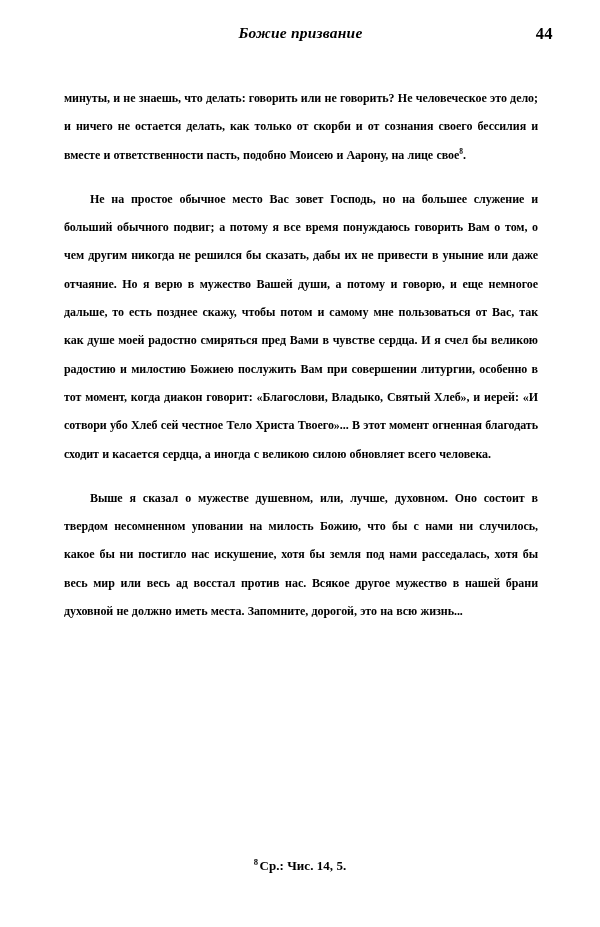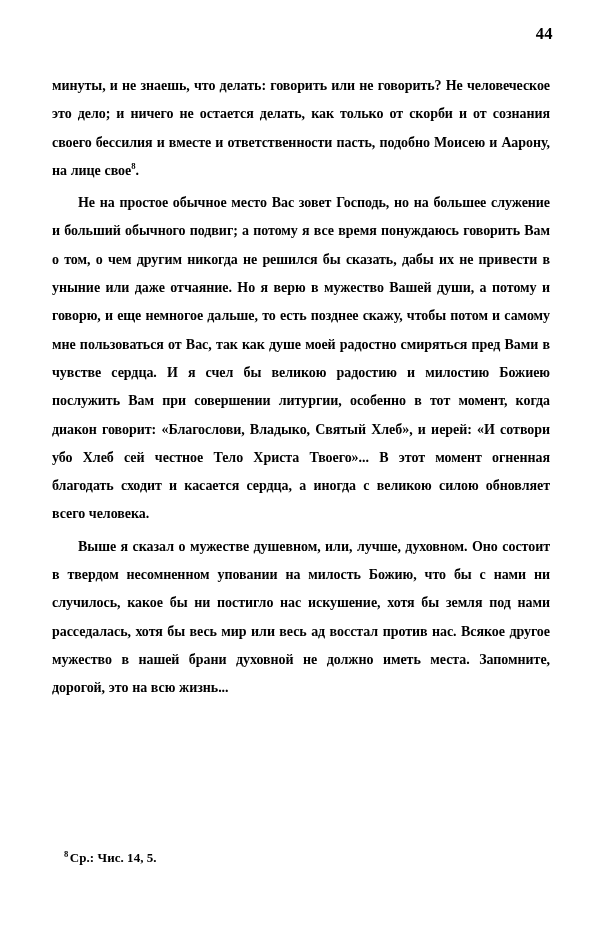--- a/index.html
+++ b/index.html
@@ -52,22 +52,22 @@
 
   
   .text-block {
     position: absolute;
     top: 68px;
     left: 48px;
     width: 506px;
   }
 
   .para {
-    margin: 4px;
-    font-size: 14px;
+    margin: 16px;
+    font-size: 12px;
     line-height: 28.3px;
     text-align: justify;
     text-justify: inter-word;
     text-indent: 26px;
     font-weight: 600;
     letter-spacing: -0.05px;
     word-spacing: 0.3px;
     hyphens: manual;
   }
 
@@ -84,42 +84,43 @@
 
   
   .footnotes {
     position: absolute;
     left: 60px;
     top: 845px;
     width: 480px;
   }
 
   .footnote {
-    margin: 4px;
+    margin: 12px;
     font-size: 13px;
     line-height: 17px;
     font-weight: 600;
-    text-align: left;
+    text-align: center;
     letter-spacing: 0.05px;
   }
 
   .footnote .marker {
     font-size: 0.66em;
     font-weight: 700;
     vertical-align: super;
     line-height: 0;
     margin-right: 1.5px;
   }
 </style>
 </head>
 <body>
 
 <div class="page">
 
   <div class="running-head">
+    <span class="running-head-title">Божие призвание</span>
     <span class="folio">44</span>
   </div>
 
   <div class="text-block">
 
     <p class="para first"><span>минуты, и не знаешь, что делать: говорить или не говорить? Не человеческое это дело; и ничего не остается делать, как только от скорби и от сознания своего бессилия и вместе и ответственности пасть, подобно Моисею и Аарону, на лице свое</span><sup>8</sup><span>.</span></p>
 
     <p class="para"><span>Не на простое обычное место Вас зовет Господь, но на большее служение и больший обычного подвиг; а потому я все время понуждаюсь говорить Вам о том, о чем другим никогда не решился бы сказать, дабы их не привести в уныние или даже отчаяние. Но я верю в мужество Вашей души, а потому и говорю, и еще немногое дальше, то есть позднее скажу, чтобы потом и самому мне пользоваться от Вас, так как душе моей радостно смиряться пред Вами в чувстве сердца. И я счел бы великою радостию и милостию Божиею послужить Вам при совершении литургии, особенно в тот момент, когда диакон говорит: «Благослови, Владыко, Святый Хлеб», и иерей: «И сотвори убо Хлеб сей честное Тело Христа Твоего»... В этот момент огненная благодать сходит и касается сердца, а иногда с великою силою обновляет всего человека.</span></p>
 
     <p class="para"><span>Выше я сказал о мужестве душевном, или, лучше, духовном. Оно состоит в твердом несомненном уповании на милость Божию, что бы с нами ни случилось, какое бы ни постигло нас искушение, хотя бы земля под нами расседалась, хотя бы весь мир или весь ад восстал против нас. Всякое другое мужество в нашей брани духовной не должно иметь места. Запомните, дорогой, это на всю жизнь...</span></p>

